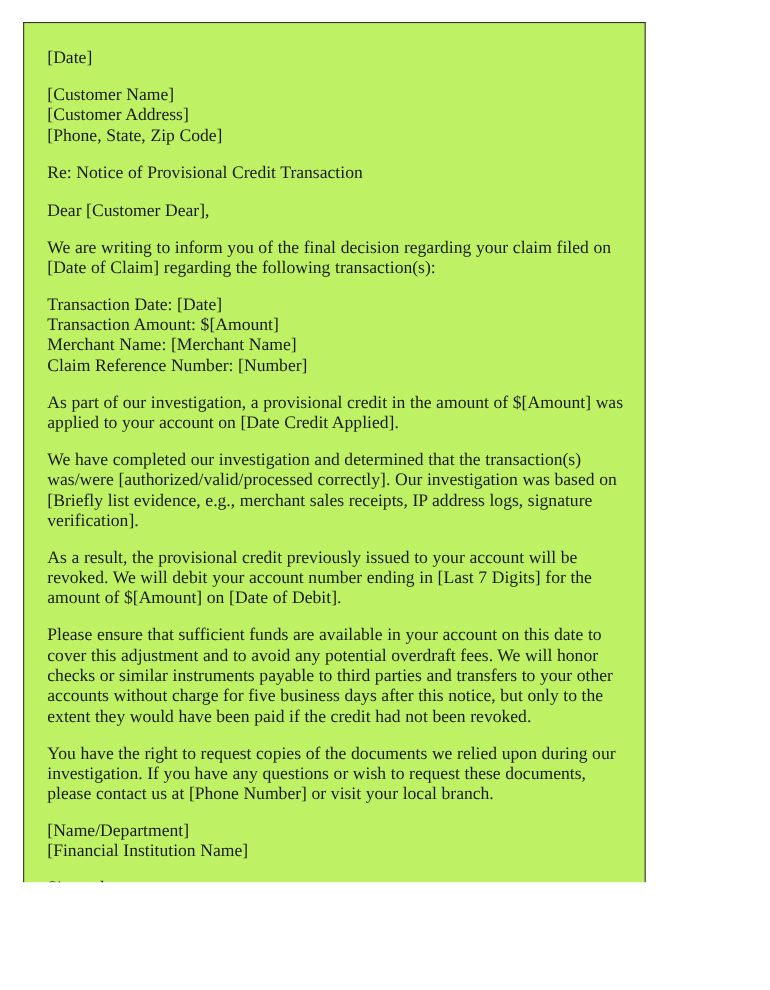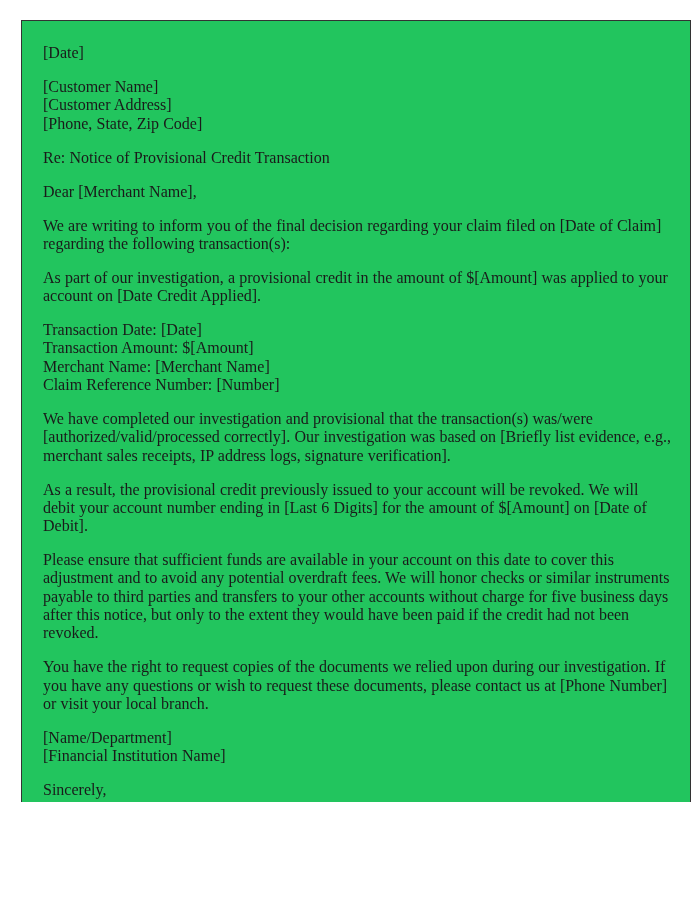--- a/index.html
+++ b/index.html
@@ -11,26 +11,26 @@
       width: 700px;
       height: 900px;
       position: relative;
       overflow: hidden;
       font-family: "Liberation Serif", "DejaVu Serif", serif;
     }
     .letter-page {
       position: absolute;
       left: 21px;
       top: 20px;
-      width: 670px;
+      width: 566px;
       height: 782px;
       box-sizing: border-box;
       border: 1.5px solid #333333;
       border-bottom: none;
-      background: #22c55e;
+      background: #bef264;
       padding: 23px 18px 0 21px;
       overflow: hidden;
     }
     .letter-page p {
       margin: 0 0 15.7px 0;
       font-size: 16px;
       line-height: 18.3px;
       color: #1a1a1a;
       white-space: pre-line;
       word-spacing: 0.2px;
@@ -38,27 +38,27 @@
   </style>
 </head>
 <body>
 
 <div class="letter-page">
   <p>[Date]</p>
   <p>[Customer Name]
 [Customer Address]
 [Phone, State, Zip Code]</p>
   <p>Re: Notice of Provisional Credit Transaction</p>
-  <p>Dear [Merchant Name],</p>
+  <p>Dear [Customer Dear],</p>
   <p>We are writing to inform you of the final decision regarding your claim filed on [Date of Claim] regarding the following transaction(s):</p>
-  <p>As part of our investigation, a provisional credit in the amount of $[Amount] was applied to your account on [Date Credit Applied].</p>
   <p>Transaction Date: [Date]
 Transaction Amount: $[Amount]
 Merchant Name: [Merchant Name]
 Claim Reference Number: [Number]</p>
-  <p>We have completed our investigation and provisional that the transaction(s) was/were [authorized/valid/processed correctly]. Our investigation was based on [Briefly list evidence, e.g., merchant sales receipts, IP address logs, signature verification].</p>
-  <p>As a result, the provisional credit previously issued to your account will be revoked. We will debit your account number ending in [Last 6 Digits] for the amount of $[Amount] on [Date of Debit].</p>
+  <p>As part of our investigation, a provisional credit in the amount of $[Amount] was applied to your account on [Date Credit Applied].</p>
+  <p>We have completed our investigation and determined that the transaction(s) was/were [authorized/valid/processed correctly]. Our investigation was based on [Briefly list evidence, e.g., merchant sales receipts, IP address logs, signature verification].</p>
+  <p>As a result, the provisional credit previously issued to your account will be revoked. We will debit your account number ending in [Last 7 Digits] for the amount of $[Amount] on [Date of Debit].</p>
   <p>Please ensure that sufficient funds are available in your account on this date to cover this adjustment and to avoid any potential overdraft fees. We will honor checks or similar instruments payable to third parties and transfers to your other accounts without charge for five business days after this notice, but only to the extent they would have been paid if the credit had not been revoked.</p>
   <p>You have the right to request copies of the documents we relied upon during our investigation. If you have any questions or wish to request these documents, please contact us at [Phone Number] or visit your local branch.</p>
   <p>[Name/Department]
 [Financial Institution Name]</p>
   <p>Sincerely,</p>
 </div>
 
 </body></html>

